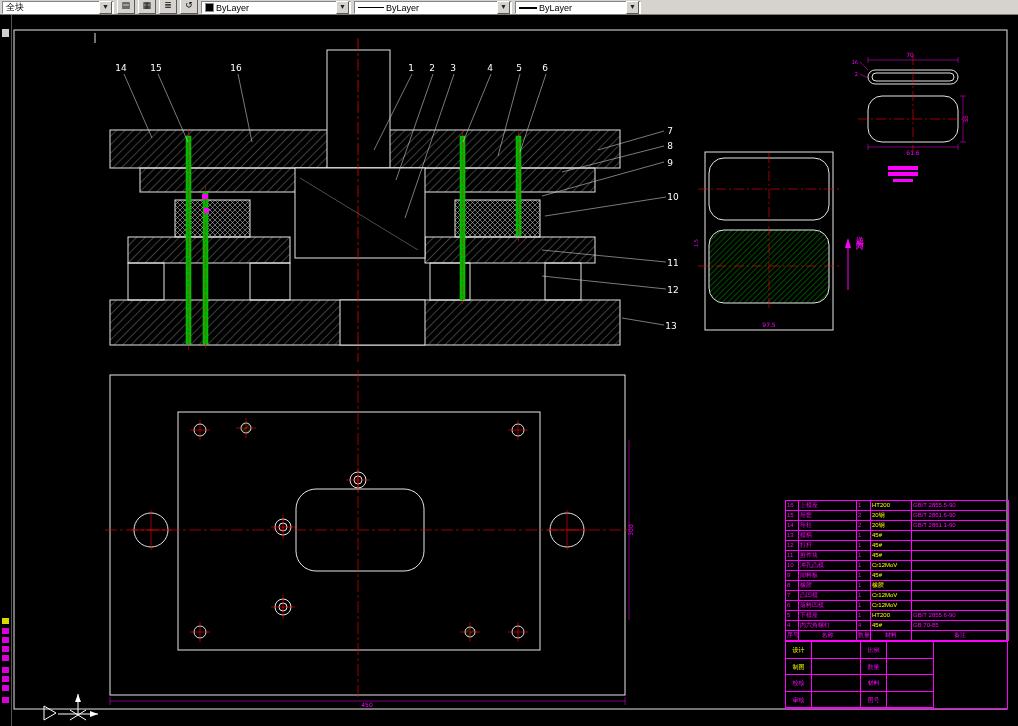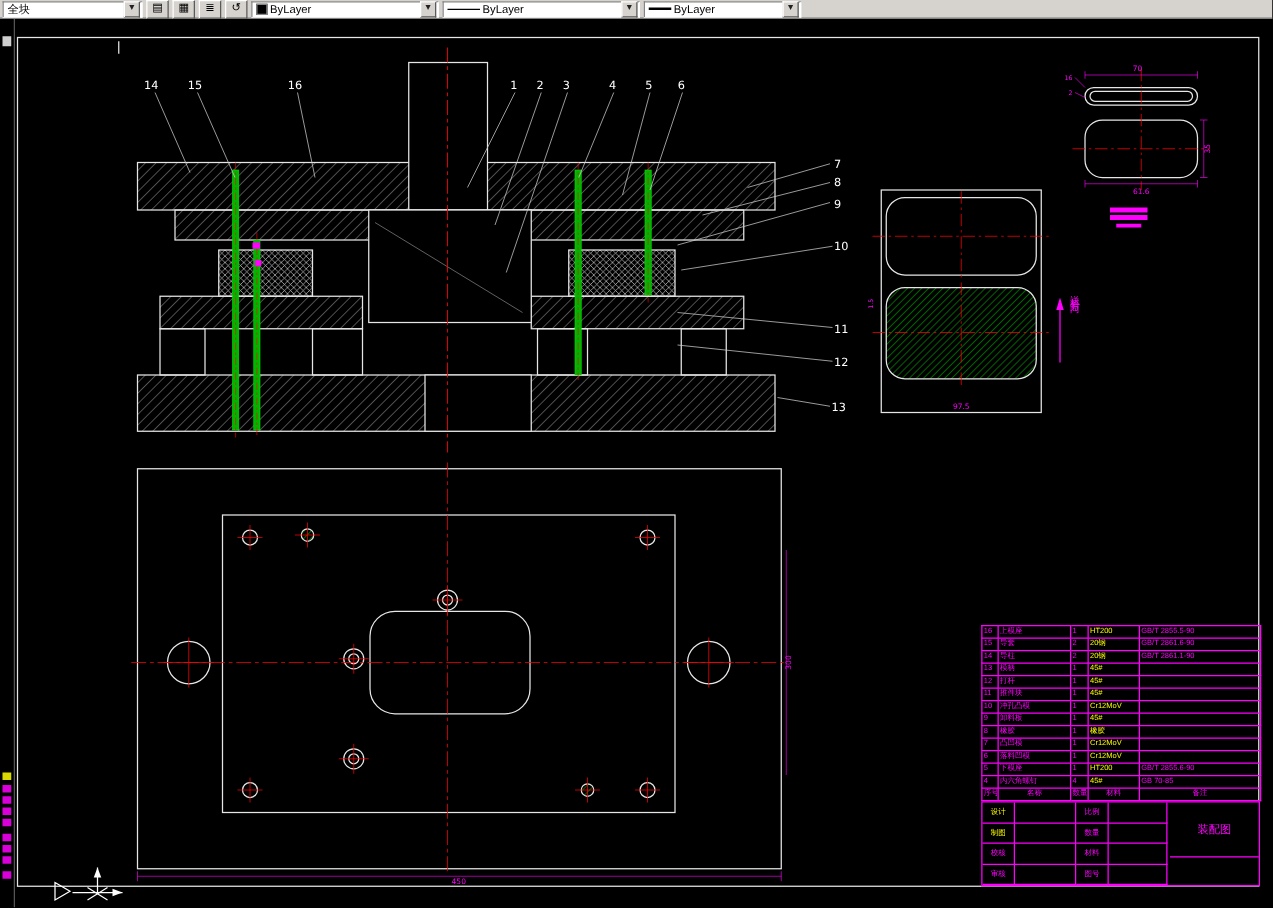--- a/index.html
+++ b/index.html
@@ -1,20 +1,20 @@
 <!DOCTYPE html>
 <html><head>
 <meta charset="utf-8">
 <style>
   html,body{margin:0;padding:0;}
   body{width:1018px;height:726px;background:#000;position:relative;overflow:hidden;
        font-family:"Liberation Sans",sans-serif;}
   
   .toolbar{position:absolute;top:0;left:0;width:1018px;height:15px;background:#d6d3ce;
-           border-bottom:1px solid #7a7a7a;display:flex;align-items:center;gap:3px;
+           border-bottom:1px solid #7a7a7a;display:flex;align-items:flex-end;gap:3px;
            padding:0 2px;box-sizing:border-box;z-index:10;font-size:9px;color:#000;}
   .combo{background:#fff;border:1px solid;border-color:#848484 #fff #fff #848484;height:13px;
          display:flex;align-items:center;padding:0 1px 0 3px;box-sizing:border-box;gap:2px;}
   .combo .arrow{margin-left:auto;width:11px;height:11px;background:#d6d3ce;
         border:1px solid;border-color:#fff #5a5a5a #5a5a5a #fff;font-size:7px;line-height:9px;
         text-align:center;color:#222;}
   .tbtn{width:16px;height:13px;background:#d6d3ce;border:1px solid;
         border-color:#fff #5a5a5a #5a5a5a #fff;font-size:9px;line-height:11px;text-align:center;}
   .sw{width:7px;height:7px;display:inline-block;}
   .ltglyph{width:26px;height:1px;background:#000;display:inline-block;}
@@ -412,16 +412,15 @@
     <div>校核</div>
     <div></div>
     <div>材料</div>
     <div></div>
     <div>审核</div>
     <div></div>
     <div>图号</div>
     <div></div>
   </div>
   <div class="tb-right">
-    <div class="tb-title">装配图</div>
     <div class="tb-sub"></div>
   </div>
 </div>
 
 </body></html>

